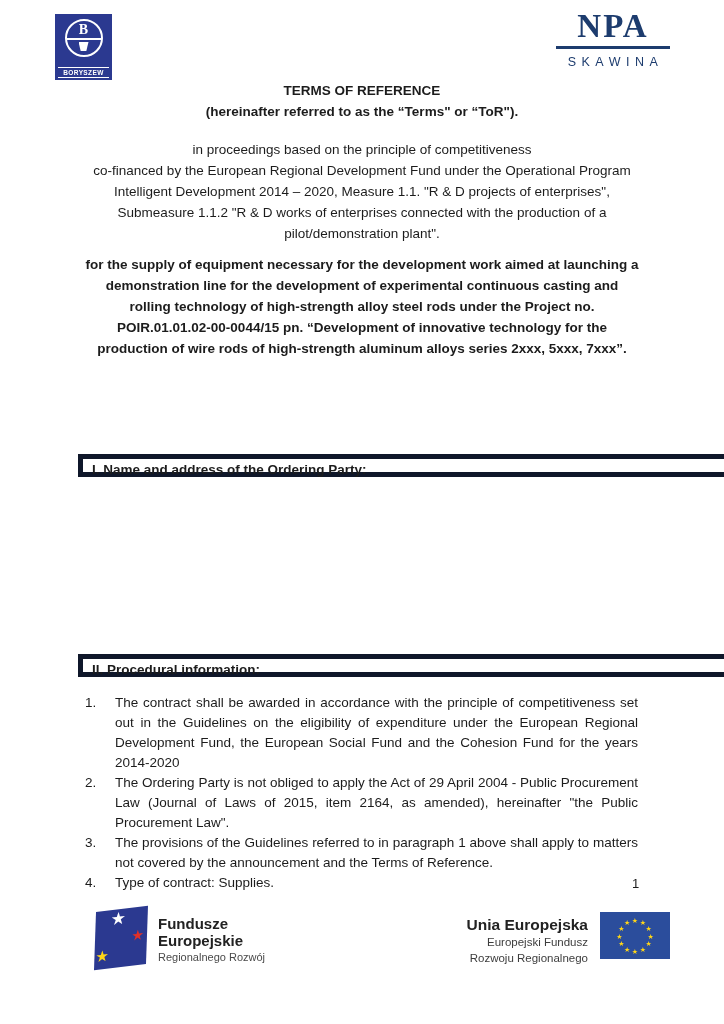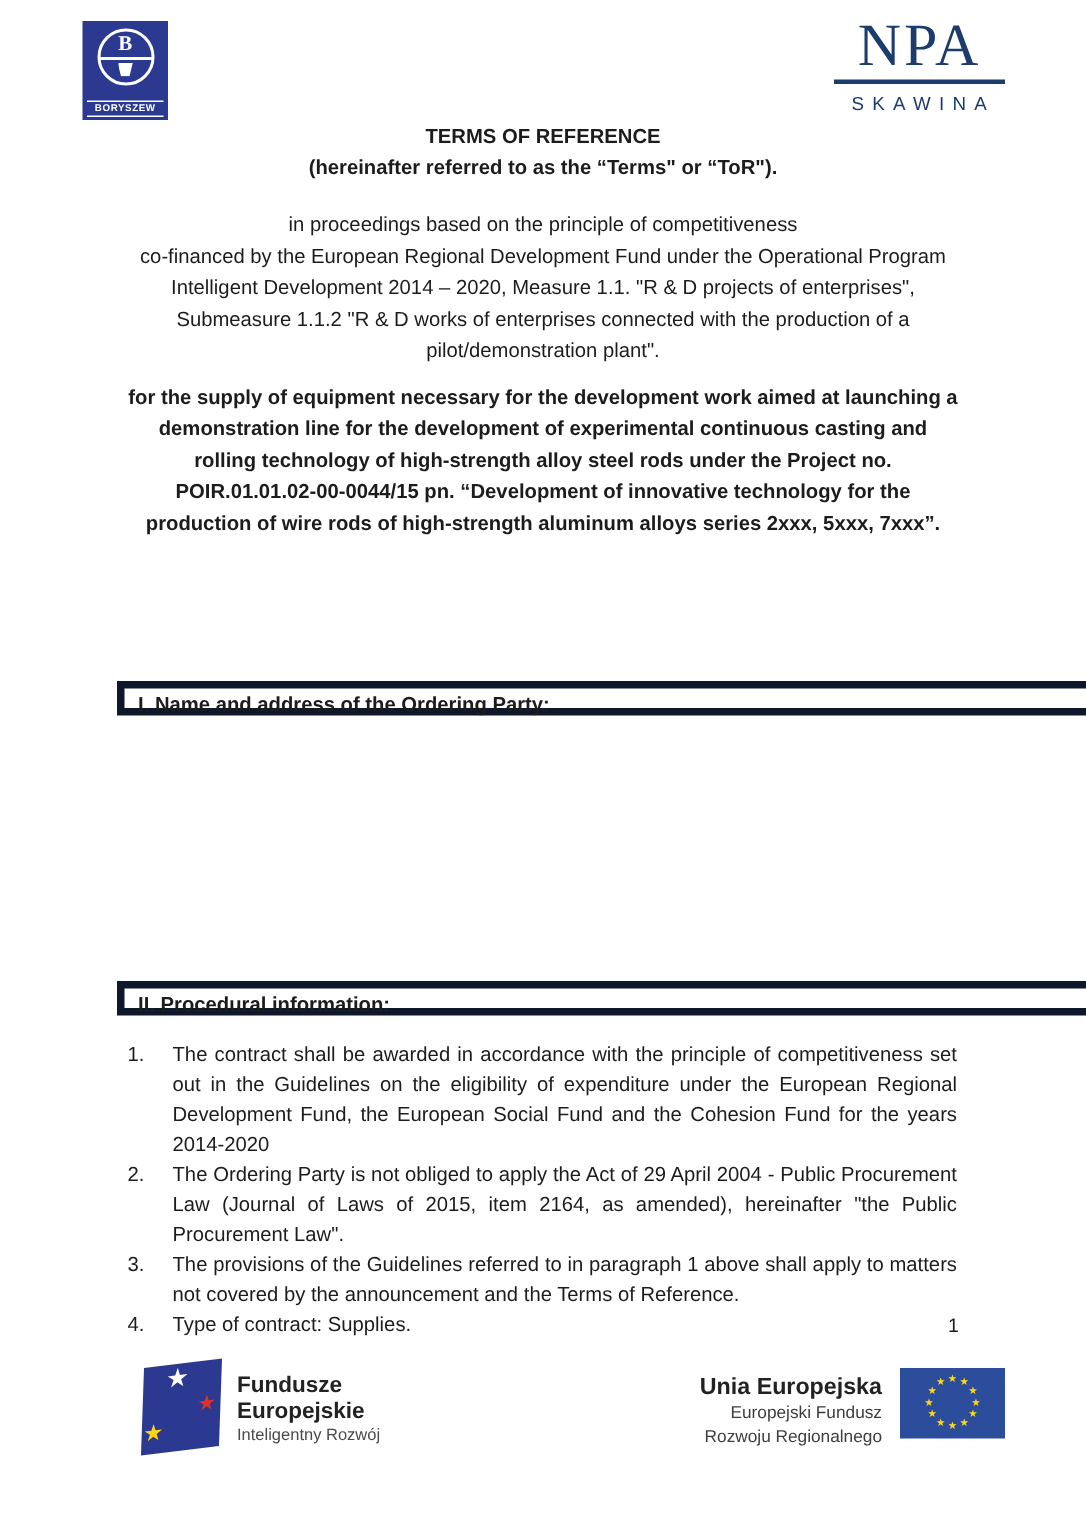--- a/index.html
+++ b/index.html
@@ -18,21 +18,21 @@
   .b-letter{position:absolute; top:1px; left:50%; transform:translateX(-50%);
     color:#fff; font-weight:bold; font-size:14px; font-family:"Liberation Serif",serif;}
   .b-line{position:absolute; top:50%; left:-1px; right:-1px; border-top:2px solid #fff;}
   .b-cup{position:absolute; bottom:4px; left:50%; transform:translateX(-50%);
     width:10px; height:9px; background:#fff;
     clip-path:polygon(0 0,100% 0,78% 100%,22% 100%);}
   .b-name{position:absolute; bottom:2px; left:3px; right:3px; text-align:center;
     color:#fff; font-size:6.5px; font-weight:bold; letter-spacing:0.4px;
     border-top:1px solid #fff; border-bottom:1px solid #fff; padding:1px 0;}
   .npa{position:absolute; right:54px; top:10px; width:114px; text-align:center;}
-  .npa-title{font-family:"Liberation Serif", serif; font-weight:normal; font-size:40px;
+  .npa-title{font-family:"Liberation Serif", serif; font-weight:bold; font-size:33px;
     line-height:1; color:var(--npa-navy); letter-spacing:2px;}
   .npa-rule{height:3px; background:var(--npa-navy); margin-top:3px;}
   .npa-sub{margin-top:6px; font-size:12.5px; font-weight:normal; letter-spacing:5.5px;
     color:var(--npa-navy); padding-left:5px;}
   
   .prelines{white-space:pre-line;}
   .doc-title{position:absolute; left:0; right:0; top:80px; text-align:center;
     font-weight:bold; font-size:13.5px; line-height:21px;}
   .intro{position:absolute; left:62px; right:62px; top:139px; text-align:center;
     font-size:13.5px; line-height:21px;}
@@ -136,21 +136,21 @@
 
   <div class="footer-left">
     <div class="fe-flag">
       <span class="fe-star fe-star-white">★</span>
       <span class="fe-star fe-star-yellow">★</span>
       <span class="fe-star fe-star-red">★</span>
     </div>
     <div class="fe-text">
       <div class="fe-title">Fundusze</div>
       <div class="fe-title">Europejskie</div>
-      <div class="fe-sub">Inteligentny Rozwój</div>
+      <div class="fe-sub">Regionalnego Rozwój</div>
     </div>
   </div>
 
   <div class="footer-right">
     <div class="eu-text">
       <div class="eu-title">Unia Europejska</div>
       <div class="eu-sub">Europejski Fundusz</div>
       <div class="eu-sub">Rozwoju Regionalnego</div>
     </div>
     <div class="eu-flag">

